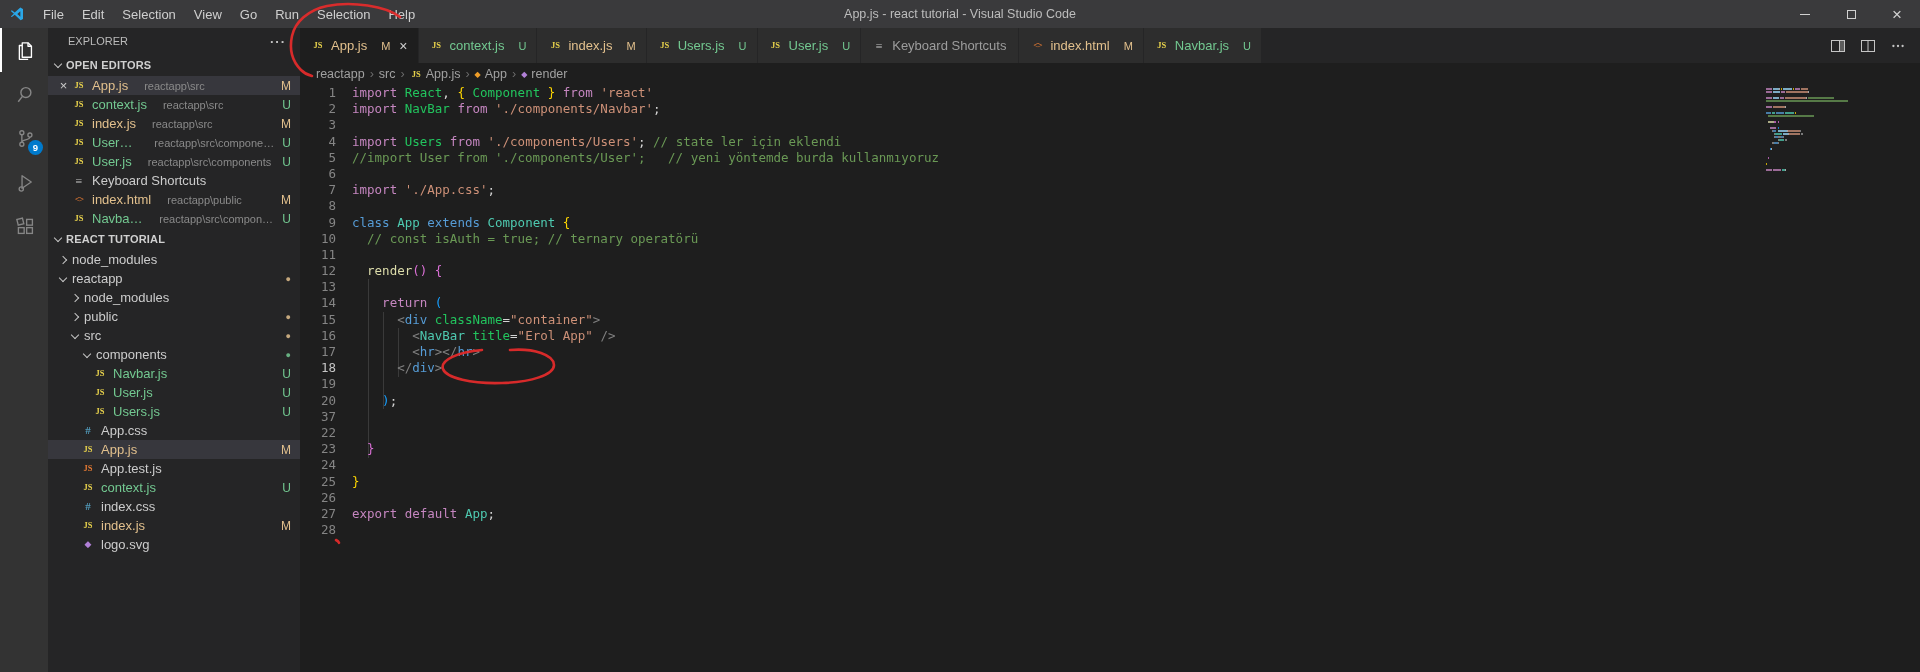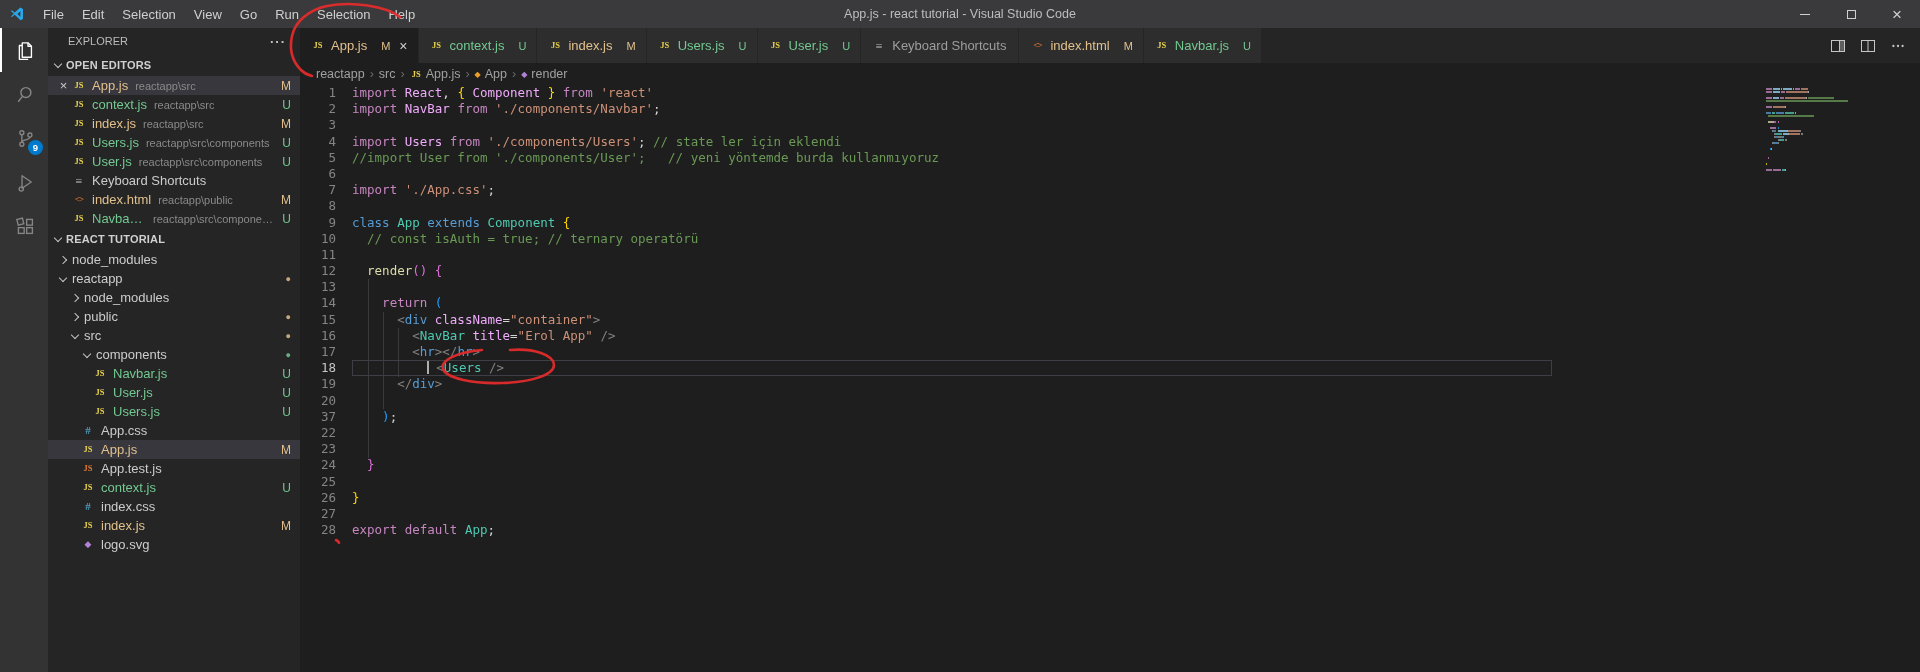--- a/index.html
+++ b/index.html
@@ -39,21 +39,21 @@
   .sb-more::before{content:"···";letter-spacing:1px;font-weight:700}
   .sec-header{height:22px;display:flex;align-items:center;font-size:11px;font-weight:700;color:#d0d0d0;padding-left:3px;letter-spacing:.2px}
   .row{height:19px;display:flex;align-items:center;padding-right:9px;white-space:nowrap;cursor:pointer}
   .row.selected{background:#37373d}
   .oe-row{padding-left:8px}
   .oe-close{width:15px;min-width:15px;text-align:center;color:#cccccc;font-size:13px}
   .oe-close-spacer{width:15px;min-width:15px}
   .fi{width:16px;min-width:16px;display:inline-flex;align-items:center;justify-content:center;margin-right:5px;
     font-family:Liberation Serif, serif;line-height:1}
   .name{overflow:hidden;text-overflow:ellipsis}
-  .path{color:#8a8a8a;font-size:11px;margin-left:7px;overflow:hidden;text-overflow:ellipsis;flex-shrink:1}
+  .path{color:#8a8a8a;font-size:11px;margin-left:16px;overflow:hidden;text-overflow:ellipsis;flex-shrink:1}
   .badge-letter{margin-left:auto;font-size:12px;color:#9d9d9d;padding-left:6px}
   .st-modified{color:#e2c08d !important}
   .st-untracked{color:#73c991 !important}
   .chev{width:14px;min-width:14px;height:14px;position:relative;margin-right:2px;display:inline-block}
   .chev::before{content:"";position:absolute;left:4px;top:4px;width:5px;height:5px;
     border-right:1.3px solid #c5c5c5;border-bottom:1.3px solid #c5c5c5;transform:rotate(-45deg)}
   .chev.exp::before{transform:rotate(45deg);top:3px}
   .sec-chev{margin-right:1px}
   .tree-dot{margin-left:auto;font-size:9px;opacity:.85;padding-left:6px}
   .tree-row .badge-letter{margin-left:auto}
@@ -83,21 +83,21 @@
   .editor{flex:1;position:relative;display:flex;overflow:hidden;
     font-family:"DejaVu Sans Mono",monospace;font-size:12.5px}
   .gutter{width:52px;min-width:52px;padding-right:16px;text-align:right;color:#858585}
   .ln{height:16.2px;line-height:16.2px}
   .ln.cur{color:#c6c6c6}
   .codewrap{position:relative;width:1200px}
   .code-line{height:16.2px;line-height:16.2px;white-space:pre;position:relative;z-index:1}
   .code-line.current{box-shadow:inset 0 0 0 1px #3e3e44}
   .iguide{position:absolute;width:1px;background:#3a3a3a;z-index:0}
   .tk{white-space:pre}
-  .kw{color:#c586c0}.kw2{color:#569cd6}.var{color:#f0abfc}.cls{color:#4ec9b0}
+  .kw{color:#c586c0}.kw2{color:#569cd6}.var{color:#22c55e}.cls{color:#4ec9b0}
   .fn{color:#dcdcaa}.str{color:#ce9178}.com{color:#6a9955}.tag{color:#569cd6}
   .comp{color:#4ec9b0}.pun{color:#808080}.txt{color:#d4d4d4}
   .b1{color:#ffd700}.b2{color:#da70d6}.b3{color:#179fff}
   .cursor{display:inline-block;width:1.5px;height:13px;background:#aeafad;vertical-align:-2px;animation:blink 1s steps(2) infinite}
   @keyframes blink{50%{opacity:0}}
 
   .minimap{position:absolute;right:62px;top:3px;width:92px;overflow:hidden}
   .mm-line{display:flex;height:2px;margin-bottom:1px}
   .mm-tok{height:2px;opacity:.75}
 
@@ -474,21 +474,20 @@
             <div class="code-line"></div>
             <div class="code-line"><span class="tk kw2">class</span><span class="tk ws"> </span><span class="tk cls">App</span><span class="tk ws"> </span><span class="tk kw2">extends</span><span class="tk ws"> </span><span class="tk cls">Component</span><span class="tk ws"> </span><span class="tk b1">{</span></div>
             <div class="code-line"><span class="tk ws">  </span><span class="tk com">// const isAuth = true; // ternary operatörü</span></div>
             <div class="code-line"></div>
             <div class="code-line"><span class="tk ws">  </span><span class="tk fn">render</span><span class="tk b2">(</span><span class="tk b2">)</span><span class="tk ws"> </span><span class="tk b2">{</span></div>
             <div class="code-line"></div>
             <div class="code-line"><span class="tk ws">    </span><span class="tk kw">return</span><span class="tk ws"> </span><span class="tk b3">(</span></div>
             <div class="code-line"><span class="tk ws">      </span><span class="tk pun">&lt;</span><span class="tk tag">div</span><span class="tk ws"> </span><span class="tk var">className</span><span class="tk txt">=</span><span class="tk str">"container"</span><span class="tk pun">&gt;</span></div>
             <div class="code-line"><span class="tk ws">        </span><span class="tk pun">&lt;</span><span class="tk comp">NavBar</span><span class="tk ws"> </span><span class="tk var">title</span><span class="tk txt">=</span><span class="tk str">"Erol App"</span><span class="tk ws"> </span><span class="tk pun">/&gt;</span></div>
             <div class="code-line"><span class="tk ws">        </span><span class="tk pun">&lt;</span><span class="tk tag">hr</span><span class="tk pun">&gt;</span><span class="tk pun">&lt;/</span><span class="tk tag">hr</span><span class="tk pun">&gt;</span></div>
-            <div class="code-line current"><span class="tk ws">          </span><span class="cursor"></span><span class="tk ws"> </span><span class="tk pun">&lt;</span><span class="tk comp">Users</span><span class="tk ws"> </span><span class="tk pun">/&gt;</span></div>
             <div class="code-line"><span class="tk ws">      </span><span class="tk pun">&lt;/</span><span class="tk tag">div</span><span class="tk pun">&gt;</span></div>
             <div class="code-line"></div>
             <div class="code-line"><span class="tk ws">    </span><span class="tk b3">)</span><span class="tk txt">;</span></div>
             <div class="code-line"></div>
             <div class="code-line"></div>
             <div class="code-line"><span class="tk ws">  </span><span class="tk b2">}</span></div>
             <div class="code-line"></div>
             <div class="code-line"><span class="tk b1">}</span></div>
             <div class="code-line"></div>
             <div class="code-line"><span class="tk kw">export</span><span class="tk ws"> </span><span class="tk kw">default</span><span class="tk ws"> </span><span class="tk cls">App</span><span class="tk txt">;</span></div>

